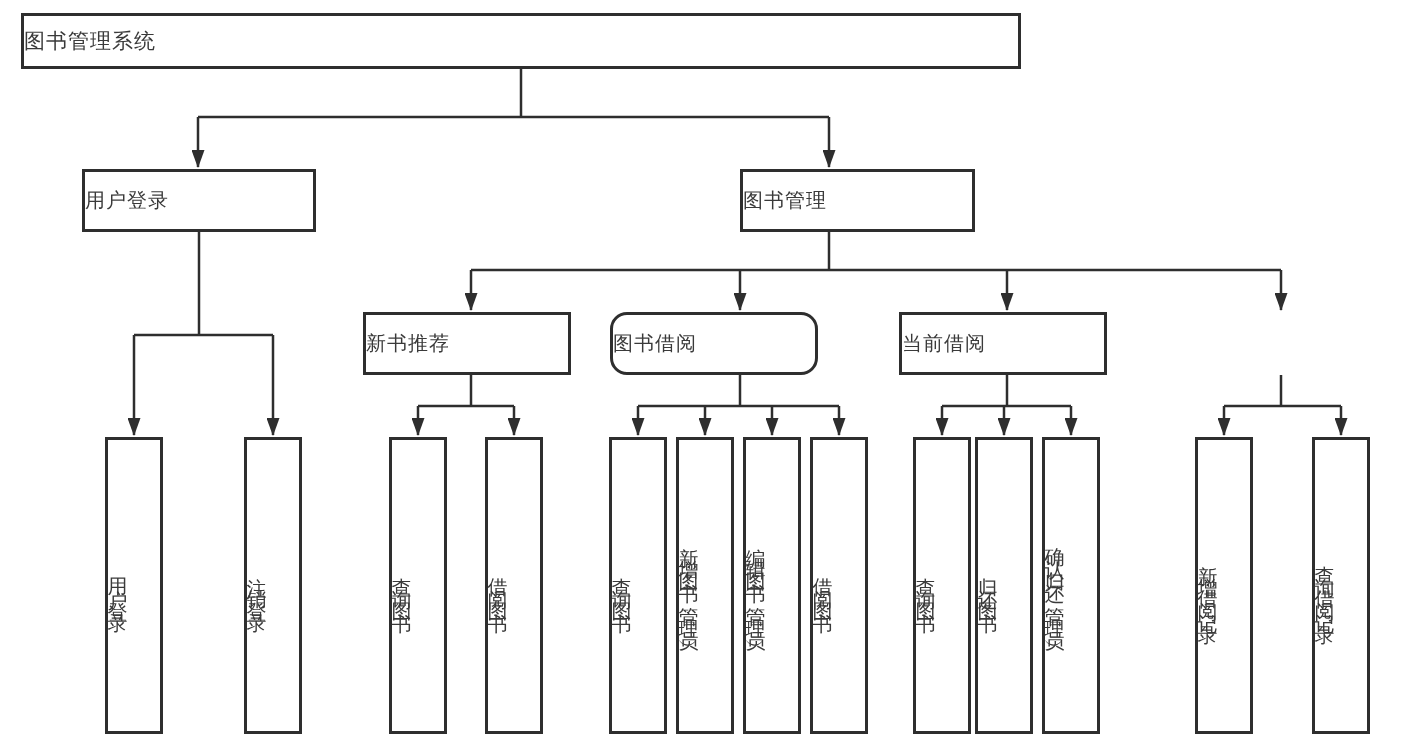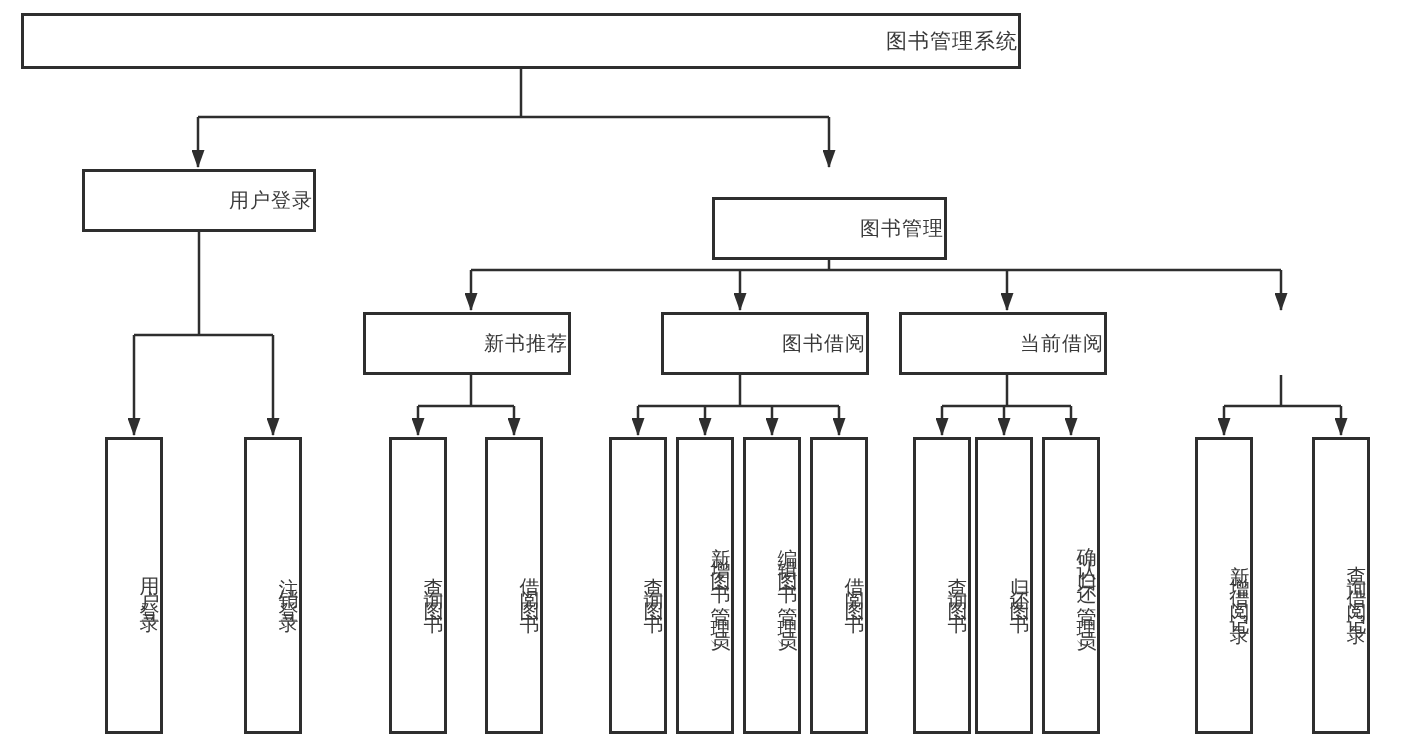--- a/index.html
+++ b/index.html
@@ -22,21 +22,21 @@
     pointer-events: none;
   }
   .box {
     position: absolute;
     box-sizing: border-box;
     background: #ffffff;
     border: 3px solid #2e2e2e;
     color: #3a3a3a;
     display: flex;
     align-items: center;
-    justify-content: flex-end;
+    justify-content: flex-start;
     z-index: 2;
   }
   .box-h {
     font-size: 20px;
     letter-spacing: 1px;
   }
   .box-root {
     left: 21px; top: 13px; width: 1000px; height: 56px;
     font-size: 21px;
   }
@@ -120,31 +120,31 @@
     </g>
   </svg>
 
   <div class="box box-h box-root">
     <span>图书管理系统</span>
   </div>
 
   <div class="box box-h lvl2" style="left:82px;width:234px;">
     <span>用户登录</span>
   </div>
-  <div class="box box-h lvl2" style="left:712px;width:235px;margin-top:28px;">
+  <div class="box box-h lvl2" style="left:740px;width:235px;">
     <span>图书管理</span>
   </div>
 
   <div class="box box-h lvl3" style="left:363px;">
     <span>新书推荐</span>
   </div>
-  <div class="box box-h lvl3" style="left:661px;">
+  <div class="box box-h lvl3" style="left:610px;border-radius:17px;">
     <span>图书借阅</span>
   </div>
-  <div class="box box-h lvl3" style="left:899px;padding-left:14px;">
+  <div class="box box-h lvl3" style="left:899px;">
     <span>当前借阅</span>
   </div>
 
   <div class="box box-v" style="left:105px;">
     <span class="vtext">用户登录</span>
   </div>
   <div class="box box-v" style="left:244px;">
     <span class="vtext">注销登录</span>
   </div>
 

